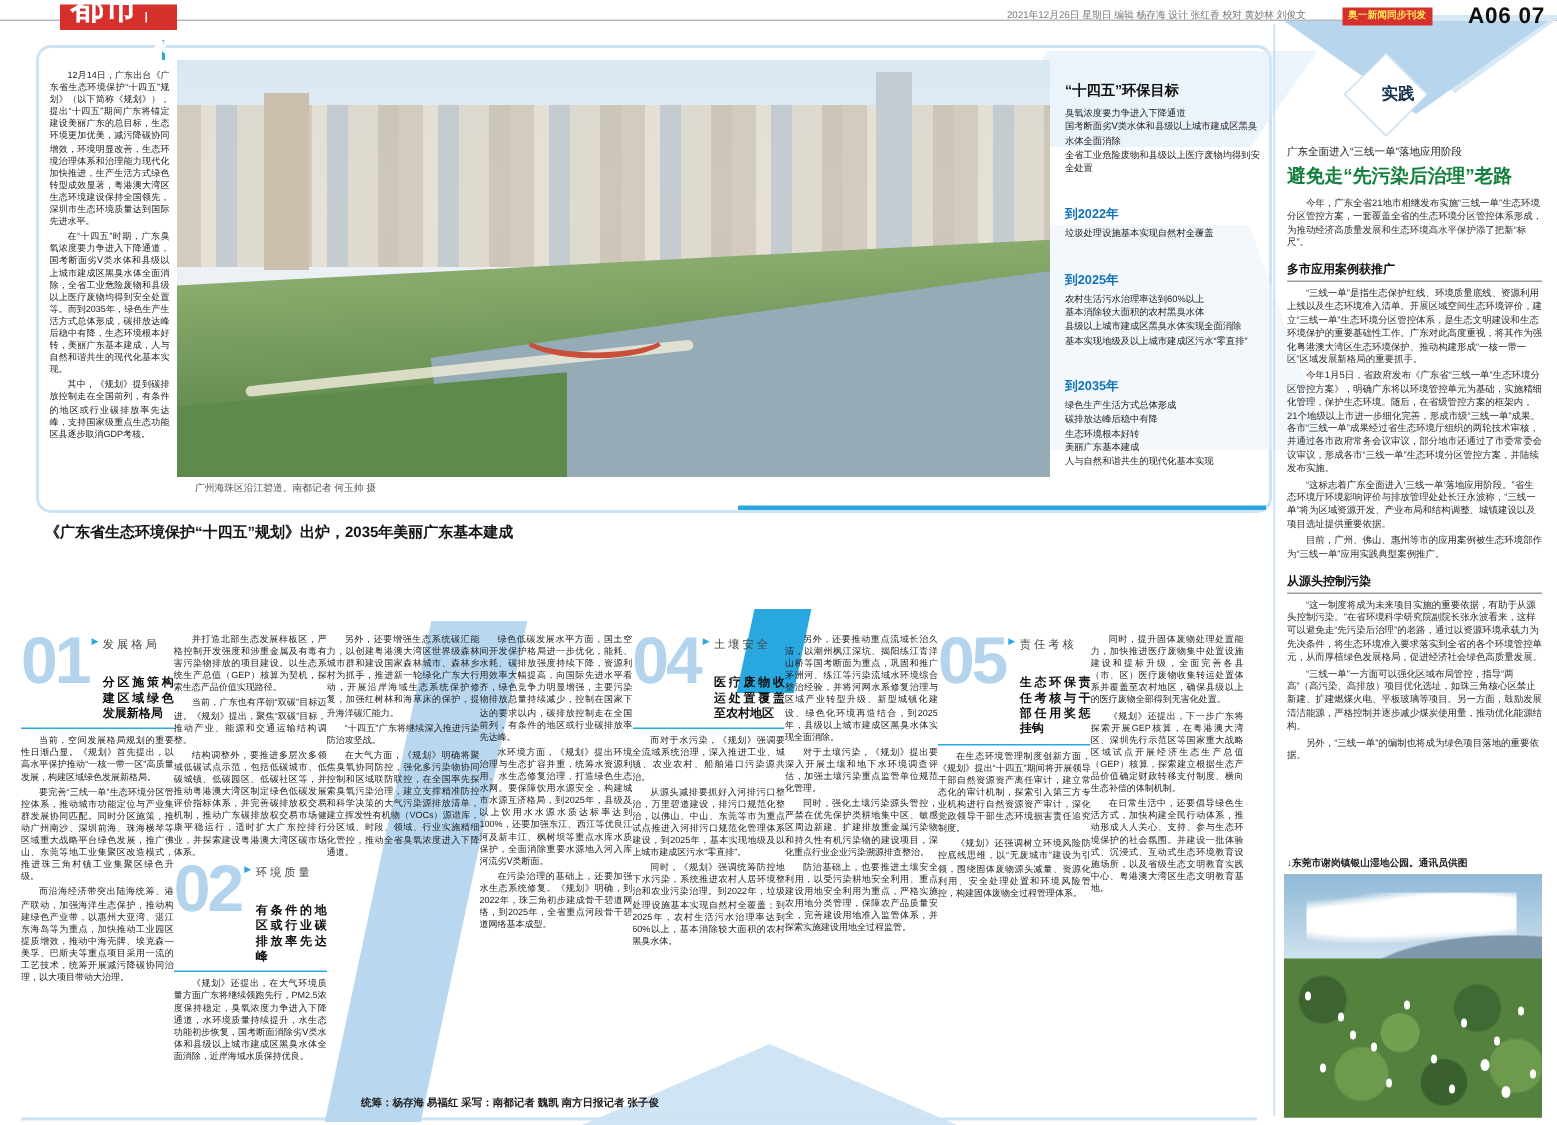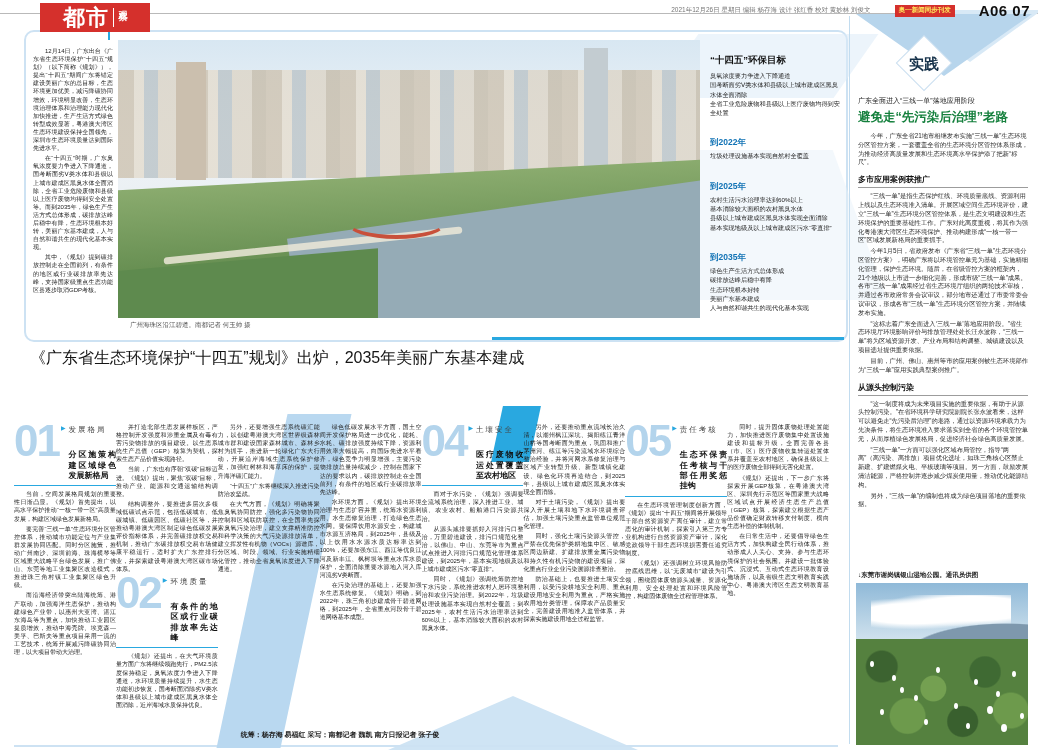--- a/index.html
+++ b/index.html
@@ -1,20 +1,20 @@
 <!DOCTYPE html>
 <html><head>
 <meta charset="utf-8">
 <style>
   html,body{margin:0;padding:0;background:#e9e9e9}
   #page{position:relative;width:1038px;height:750px;background:#fff;overflow:hidden;
         font-family:"Liberation Sans",sans-serif;color:#2b2b2b}
   
   .top-rule{position:absolute;left:0;top:13px;width:1038px;height:1px;background:#b9b9b9}
-  .masthead{position:absolute;left:40px;top:3px;height:29px;background:#d5302c;display:flex;align-items:flex-start;padding:0 23px;z-index:3}
+  .masthead{position:absolute;left:40px;top:3px;height:17px;background:#d5302c;display:flex;align-items:flex-end;padding:0 7px;z-index:3}
   .brand-main{font-size:22px;font-weight:bold;color:#fff;letter-spacing:1px}
   .brand-div{width:1px;align-self:stretch;background:#fff;margin:5px 4px}
   .brand-sub{font-size:9px;font-weight:bold;color:#fff;writing-mode:vertical-rl;letter-spacing:1px;line-height:1}
   .blue-tick{position:absolute;left:108px;top:26px;width:2px;height:14px;background:#29a8e0}
   .head-right{position:absolute;right:8px;top:2px;display:flex;align-items:center;gap:24px;z-index:3}
   .dateline{font-size:6.5px;color:#777}
   .badge{background:#d5302c;color:#ffe75c;font-size:6.5px;font-weight:bold;padding:1.5px 4px}
   .pageno{font-size:15px;font-weight:bold;color:#101010;letter-spacing:.5px}
   
   .art-frame{position:absolute;left:24px;top:30px;width:820px;height:308px;border:2px solid #cde2f3;border-radius:10px}
@@ -30,30 +30,30 @@
   .ph-path{position:absolute;left:45px;top:202px;width:300px;height:7px;background:rgba(236,231,216,.85);transform:rotate(-6deg);border-radius:4px}
   .ph-bridge{position:absolute;left:228px;top:166px;width:95px;height:26px;border:3px solid transparent;border-bottom:4px solid #c8503a;border-radius:50%}
   .main-caption{position:absolute;left:130px;top:321px;font-size:6.5px;color:#555;z-index:2}
   .deco-fact1{position:absolute;left:676px;top:34px;width:180px;height:64px;background:#ddebf7;opacity:.55;transform:skewX(-35deg)}
   .deco-fact2{position:absolute;left:660px;top:150px;width:200px;height:150px;background:#e7f1fa;opacity:.5;transform:skewX(20deg)}
   .factbox{position:absolute;left:710px;top:54px;width:132px;height:282px;overflow:hidden;z-index:2}
   .fb-title{font-size:9.5px;font-weight:bold;margin:0 0 4px;color:#111}
   .fb-li{font-size:6.2px;line-height:1.5;color:#222}
   .fb-year{font-size:8.5px;font-weight:bold;color:#1273b5;margin:20px 0 2px}
   .cyan-rule{position:absolute;left:492px;top:337px;width:352px;height:3px;background:#29a8e0}
-  .kicker{position:absolute;left:30px;top:348px;font-size:16px;font-weight:normal;color:#151515;z-index:2}
+  .kicker{position:absolute;left:30px;top:348px;font-size:10px;font-weight:bold;color:#151515;z-index:2}
   .headline{position:absolute;left:28px;top:365px;font-size:31px;font-weight:bold;color:#0d0d0d;letter-spacing:0;z-index:2}
   
   .deco-band{position:absolute;left:252px;top:414px;width:64px;height:334px;background:#b9d8f0;transform:skewX(-12deg);z-index:1}
   .deco-sq{position:absolute;left:497px;top:406px;width:38px;height:56px;background:#29a8e0;transform:skewX(-12deg);z-index:1}
   .deco-tri-bottom{position:absolute;left:388px;top:696px;width:0;height:0;border-left:125px solid transparent;border-right:125px solid transparent;border-bottom:54px solid #cfe4f4;z-index:0}
   .deco-tri-top-light{position:absolute;left:898px;top:10px;width:0;height:0;border-left:72px solid transparent;border-right:72px solid transparent;border-top:52px solid #d8e9f6;z-index:0}
   .deco-tri-top{position:absolute;left:856px;top:14px;width:0;height:0;border-left:88px solid transparent;border-right:88px solid transparent;border-top:62px solid #b7d5ec;z-index:0}
   .practice-diamond{position:absolute;left:905px;top:44px;width:38px;height:38px;background:#fff;transform:rotate(45deg);box-shadow:0 0 0 1px #cadff0;z-index:1}
-  .practice-label{position:absolute;left:905px;top:55px;width:38px;text-align:center;font-size:15px;font-weight:bold;color:#16324a;z-index:2}
+  .practice-label{position:absolute;left:905px;top:55px;width:38px;text-align:right;font-size:11px;font-weight:bold;color:#16324a;z-index:2}
   .v-divider{position:absolute;left:849px;top:16px;width:1px;height:728px;background:#c2dcef}
   
   .cols{position:absolute;left:14px;top:423px;width:815px;height:302px;display:flex;z-index:2}
   .col{flex:1;overflow:hidden;text-align:justify;font-size:6px;line-height:1.35;color:#222}
   .sec-head{margin-bottom:4px}
   .sh-top{display:flex}
   .sec-num{font-size:44px;line-height:.82;font-weight:bold;color:#b3d4ec;letter-spacing:-2px}
   .on-band .sec-num{color:#e4f1fb}
   .sec-arrow{color:#29a8e0;font-size:6px;margin:1px 3px 0 2px}
   .sh-txt{padding-top:2px}

